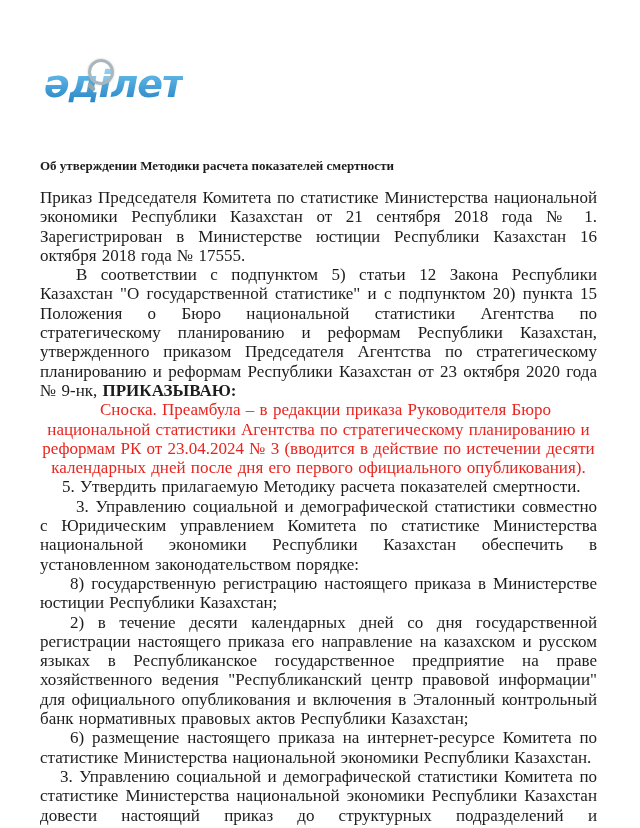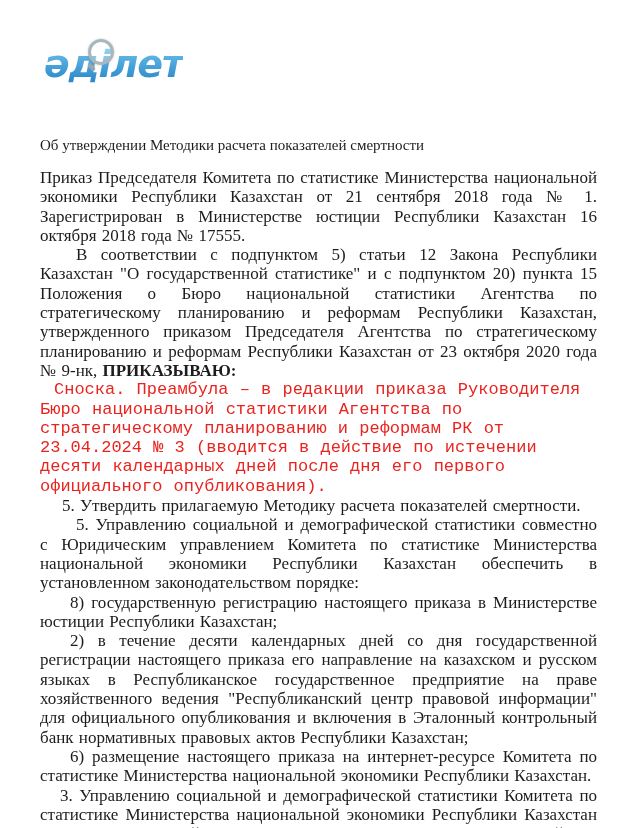--- a/index.html
+++ b/index.html
@@ -7,21 +7,21 @@
   body {
     background: #ffffff;
     font-family: "Liberation Serif", serif;
     color: #1c1c1c;
     overflow: hidden;
     position: relative;
   }
   .page {
     width: 640px;
     height: 828px;
-    padding: 40px 43px 0 40px;
+    padding: 60px 43px 0 40px;
     position: relative;
   }
 
   
   .logo {
     position: relative;
     height: 52px;
     margin-left: 4px;
     margin-bottom: 4px;
     width: 170px;
@@ -55,33 +55,33 @@
     top: 23px;
     width: 9px;
     height: 4px;
     background: #9aa7ae;
     border-radius: 2px;
     transform: rotate(45deg);
   }
 
   
   .doc-title {
-    font-size: 15px;
-    font-weight: 400;
+    font-size: 13px;
+    font-weight: 700;
     line-height: 19px;
     margin-bottom: 13px;
     margin-top: 44px;
   }
   .doc-body p {
     font-size: 17px;
     line-height: 19.3px;
     text-align: justify;
     word-spacing: 1px;
   }
-  .doc-body p.align-left { text-align: left; font-family: Liberation Mono, monospace; }
+  .doc-body p.align-left { text-align: center; }
   .doc-body p.red { color: #e9241f; }
   .doc-body b { font-weight: 700; }
 </style>
 </head>
 <body>
 
 <div class="page">
 
   <div class="logo">
     <span class="logo-text" id="logo-text" style="background-image: linear-gradient(rgb(123, 205, 243), rgb(30, 126, 194));">әділет</span>
@@ -90,20 +90,20 @@
     </span>
   </div>
 
   <h1 class="doc-title">Об утверждении Методики расчета показателей смертности</h1>
 
   <div class="doc-body" id="doc-body">
       <p style="text-indent: 0px;"><span>Приказ Председателя Комитета по статистике Министерства национальной экономики Республики Казахстан от 21 сентября 2018 года № 1. Зарегистрирован в Министерстве юстиции Республики Казахстан 16 октября 2018 года № 17555.</span></p>
       <p style="text-indent: 36px;"><span>В соответствии с подпунктом 5) статьи 12 Закона Республики Казахстан "О государственной статистике" и с подпунктом 20) пункта 15 Положения о Бюро национальной статистики Агентства по стратегическому планированию и реформам Республики Казахстан, утвержденного приказом Председателя Агентства по стратегическому планированию и реформам Республики Казахстан от 23 октября 2020 года № 9-нк, </span><b>ПРИКАЗЫВАЮ:</b></p>
       <p class="red align-left" style="text-indent: 14px;"><span>Сноска. Преамбула – в редакции приказа Руководителя Бюро национальной статистики Агентства по стратегическому планированию и реформам РК от 23.04.2024 № 3 (вводится в действие по истечении десяти календарных дней после дня его первого официального опубликования).</span></p>
       <p style="text-indent: 22px;"><span>5. Утвердить прилагаемую Методику расчета показателей смертности.</span></p>
-      <p style="text-indent: 36px;"><span>5. Управлению социальной и демографической статистики совместно с Юридическим управлением Комитета по статистике Министерства национальной экономики Республики Казахстан обеспечить в установленном законодательством порядке:</span></p>
+      <p style="text-indent: 36px;"><span>3. Управлению социальной и демографической статистики совместно с Юридическим управлением Комитета по статистике Министерства национальной экономики Республики Казахстан обеспечить в установленном законодательством порядке:</span></p>
       <p style="text-indent: 30px;"><span>8) государственную регистрацию настоящего приказа в Министерстве юстиции Республики Казахстан;</span></p>
       <p style="text-indent: 30px;"><span>2) в течение десяти календарных дней со дня государственной регистрации настоящего приказа его направление на казахском и русском языках в Республиканское государственное предприятие на праве хозяйственного ведения "Республиканский центр правовой информации" для официального опубликования и включения в Эталонный контрольный банк нормативных правовых актов Республики Казахстан;</span></p>
       <p style="text-indent: 30px;"><span>6) размещение настоящего приказа на интернет-ресурсе Комитета по статистике Министерства национальной экономики Республики Казахстан.</span></p>
       <p style="text-indent: 20px;"><span>3. Управлению социальной и демографической статистики Комитета по статистике Министерства национальной экономики Республики Казахстан довести настоящий приказ до структурных подразделений и территориальных органов Комитета по статистике Министерства национальной экономики Республики Казахстан для руководства и использования в работе.</span></p>
     </div>
 
 </div>
 
 </body></html>

